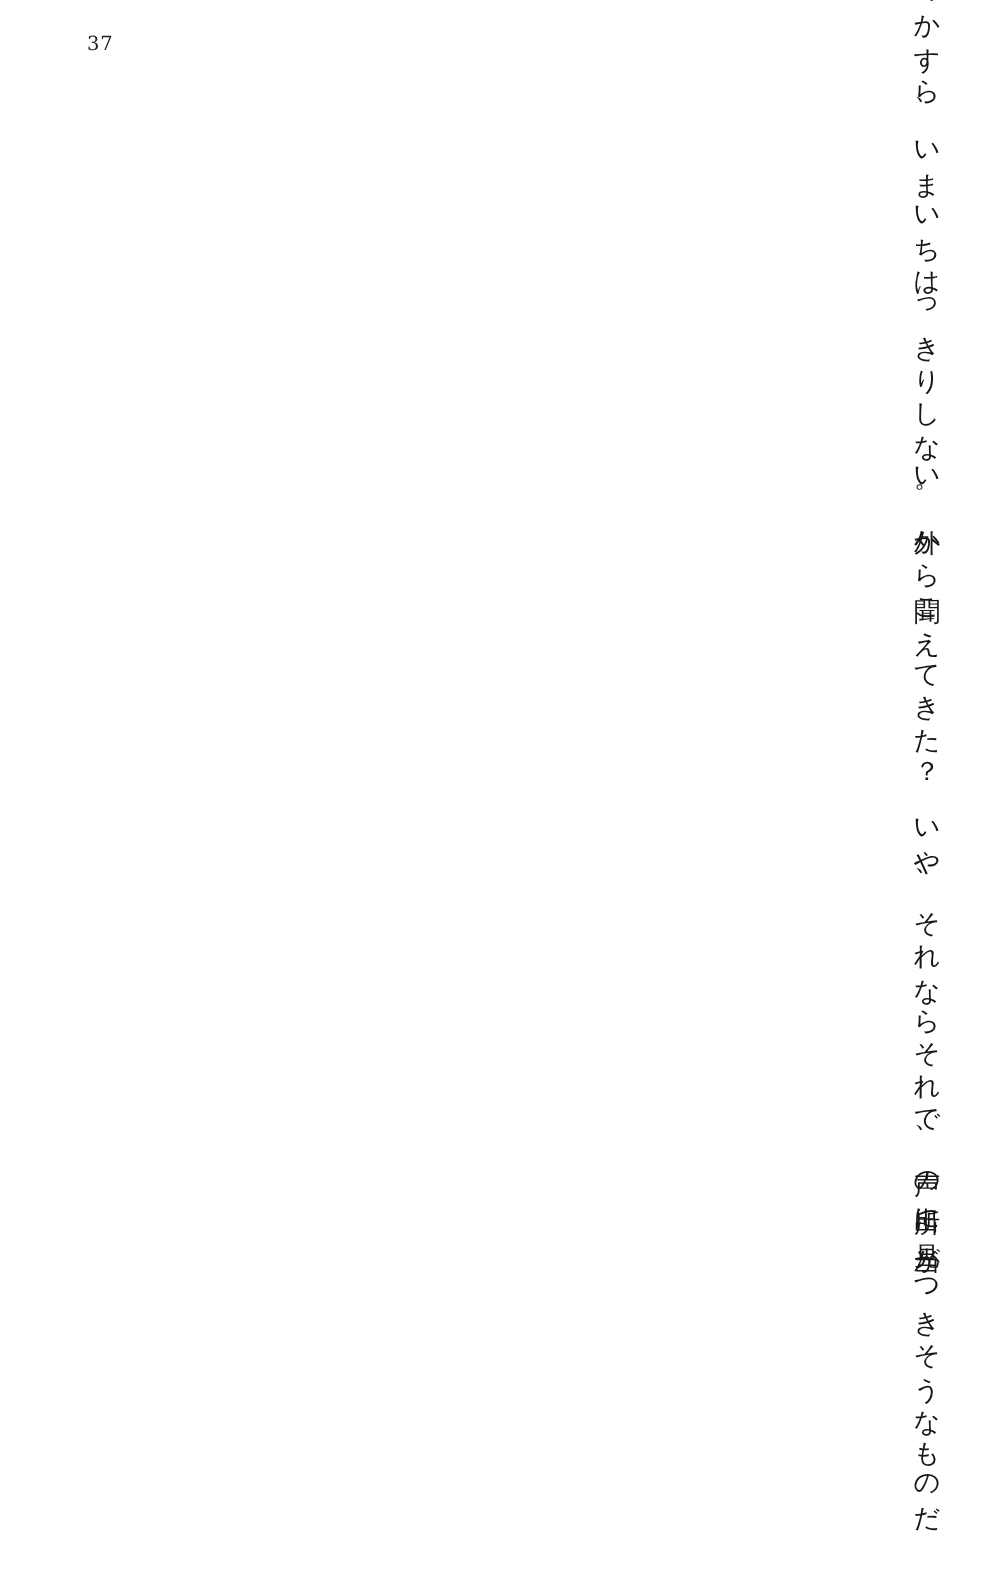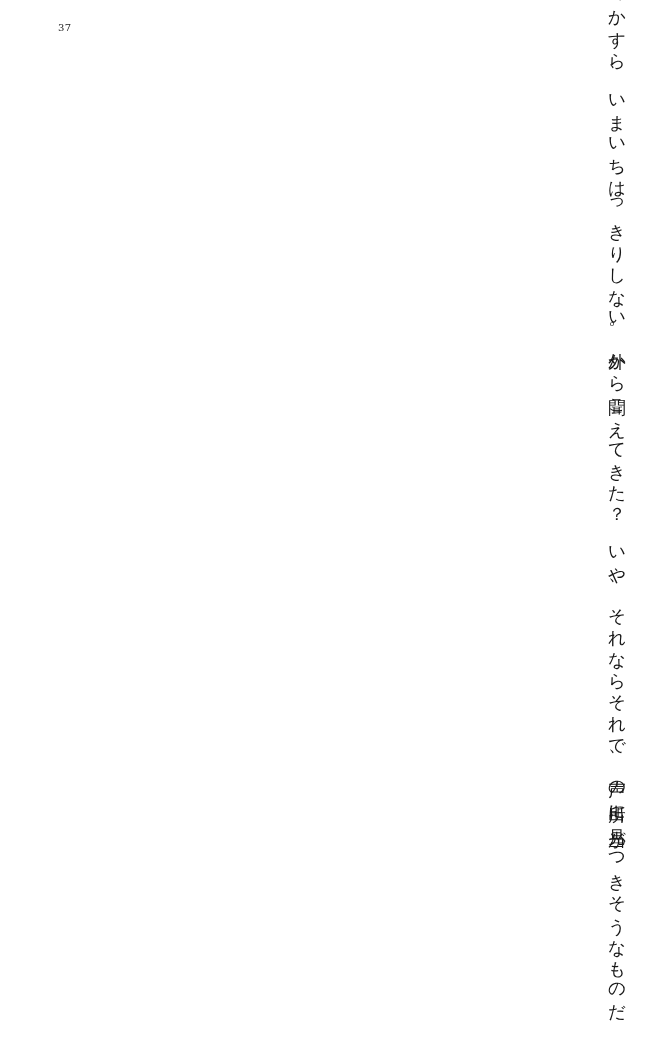--- a/index.html
+++ b/index.html
@@ -18,21 +18,21 @@
     position: relative;
     width: 669px;
     height: 1050px;
     box-sizing: border-box;
     background: #fff;
   }
   .page-number {
     position: absolute;
     top: 22px;
     left: 58px;
-    font-size: 10px;
+    font-size: 13px;
     letter-spacing: 0.5px;
     color: #222;
     font-family: "DejaVu Serif", "Liberation Serif", serif;
   }
   .text-body {
     position: absolute;
     top: 58px;
     right: 44px;
     left: 44px;
     bottom: 36px;

